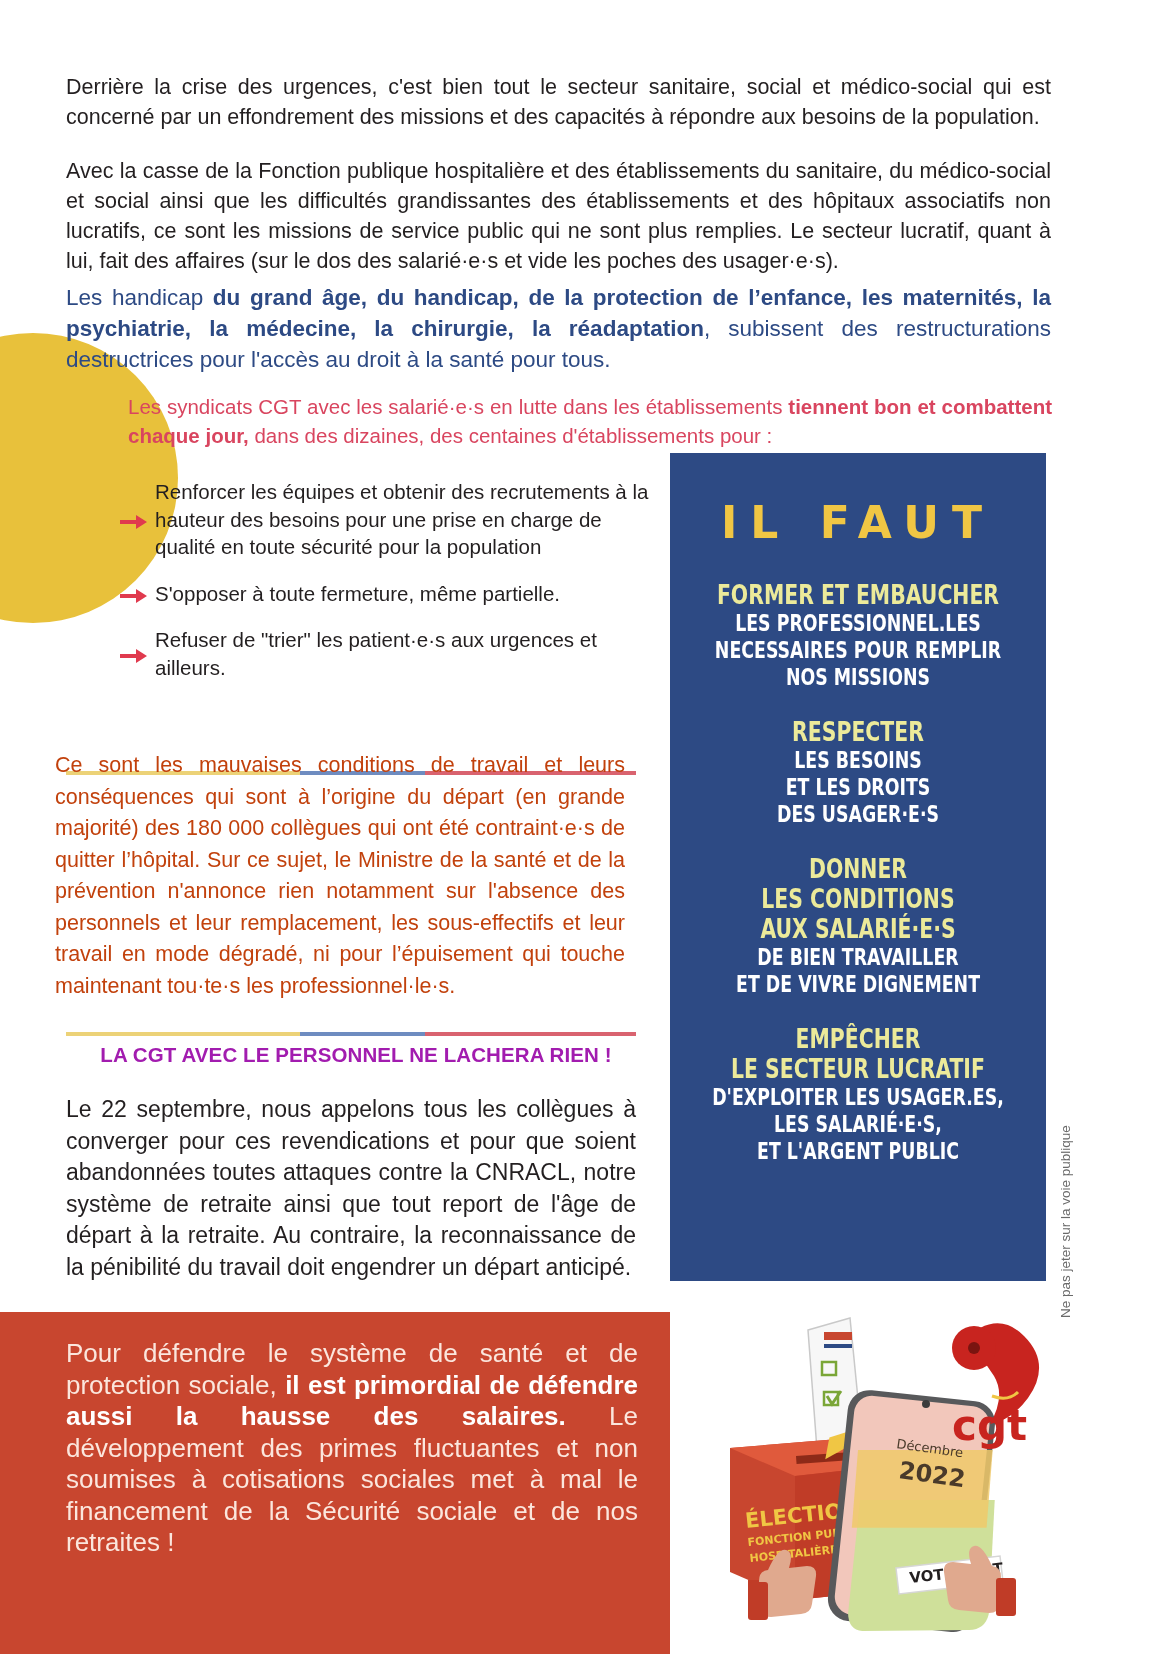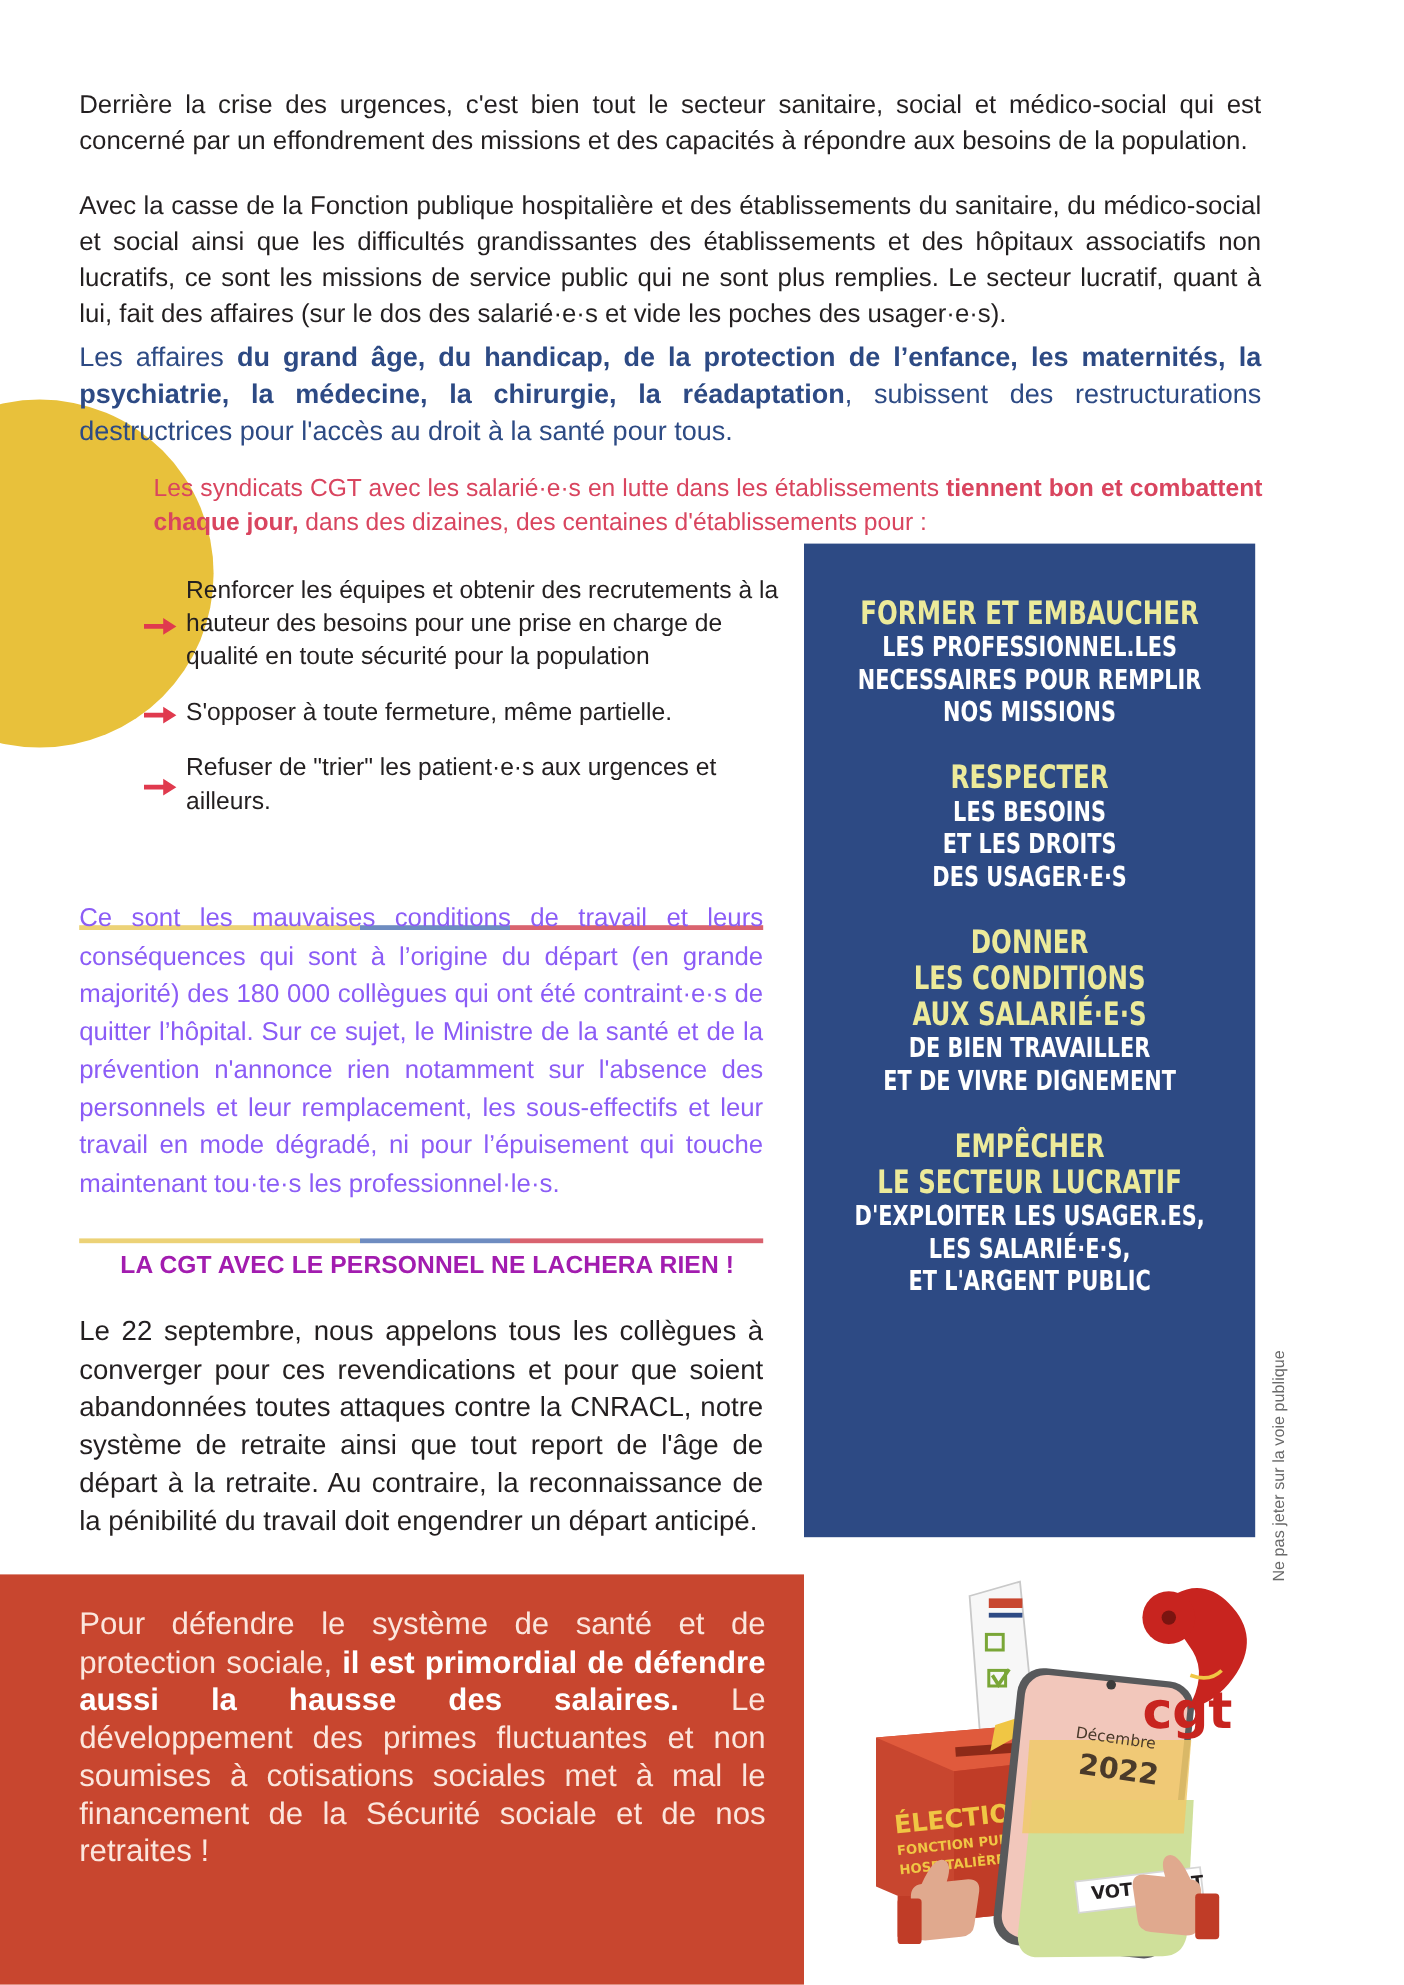--- a/index.html
+++ b/index.html
@@ -118,24 +118,24 @@
   .seg-yellow { flex: 0 0 41%; background: #ecd277; }
   .seg-blue   { flex: 0 0 22%; background: #6e8cc0; }
   .seg-red    { flex: 1 1 auto; background: #d9636f; }
 
   #divider-1 { left: 66px; top: 771px; }
   #divider-2 { left: 66px; top: 1032px; }
 
   
   .body-left {
     position: absolute;
-    left: 66px;
+    left: 55px;
     top: 750px;
     width: 570px;
-    color: #8b5cf6;
+    color: #c2410c;
     font-size: 21.5px;
     line-height: 31.5px;
     text-align: justify;
   }
 
   .cgt-heading {
     position: absolute;
     left: 66px;
     top: 1043px;
     width: 580px;
@@ -246,21 +246,21 @@
   <div class="yellow-circle"></div>
 
   <div class="content">
 
     <div class="intro">
       <p class="para">Derrière la crise des urgences, c'est bien tout le secteur sanitaire, social et médico-social qui est concerné par un effondrement des missions et des capacités à répondre aux besoins de la population.</p>
       <p class="para">Avec la casse de la Fonction publique hospitalière et des établissements du sanitaire, du médico-social et social ainsi que les difficultés grandissantes des établissements et des hôpitaux associatifs non lucratifs, ce sont les missions de service public qui ne sont plus remplies. Le secteur lucratif, quant à lui, fait des affaires (sur le dos des salarié·e·s et vide les poches des usager·e·s).</p>
     </div>
 
     <div class="blue-block">
-      <span>Les affaires </span><b>du grand âge, du handicap, de la protection de l’enfance, les maternités, la psychiatrie, la médecine, la chirurgie, la réadaptation</b><span>, subissent des restructurations destructrices pour l'accès au droit à la santé pour tous.</span>
+      <span>Les handicap </span><b>du grand âge, du handicap, de la protection de l’enfance, les maternités, la psychiatrie, la médecine, la chirurgie, la réadaptation</b><span>, subissent des restructurations destructrices pour l'accès au droit à la santé pour tous.</span>
     </div>
 
     <div class="red-lead">
       <span>Les syndicats CGT avec les salarié·e·s en lutte dans les établissements </span><b>tiennent bon et combattent chaque jour,</b><span> dans des dizaines, des centaines d'établissements pour :</span>
     </div>
 
     <div class="bullets">
       <div class="bullet">
         <span class="arrow">
           <svg width="28" height="16" viewBox="0 0 28 16">
@@ -298,20 +298,21 @@
     <div class="divider" id="divider-2">
       <div class="seg seg-yellow"></div>
       <div class="seg seg-blue"></div>
       <div class="seg seg-red"></div>
     </div>
 
     <div class="cgt-heading">LA CGT AVEC LE PERSONNEL NE LACHERA RIEN !</div>
     <div class="call-text">Le 22 septembre, nous appelons tous les collègues à converger pour ces revendications et pour que soient abandonnées toutes attaques contre la CNRACL, notre système de retraite ainsi que tout report de l'âge de départ à la retraite. Au contraire, la reconnaissance de la pénibilité du travail doit engendrer un départ anticipé.</div>
 
     <div class="il-faut-panel">
+      <div class="il-faut-title">IL FAUT</div>
 
       <div class="if-group">
         <div class="if-head">FORMER ET EMBAUCHER</div>
         <div class="if-sub" style="white-space:pre-line">LES PROFESSIONNEL.LES
 NECESSAIRES POUR REMPLIR
 NOS MISSIONS</div>
       </div>
 
       <div class="if-group">
         <div class="if-head">RESPECTER</div>

